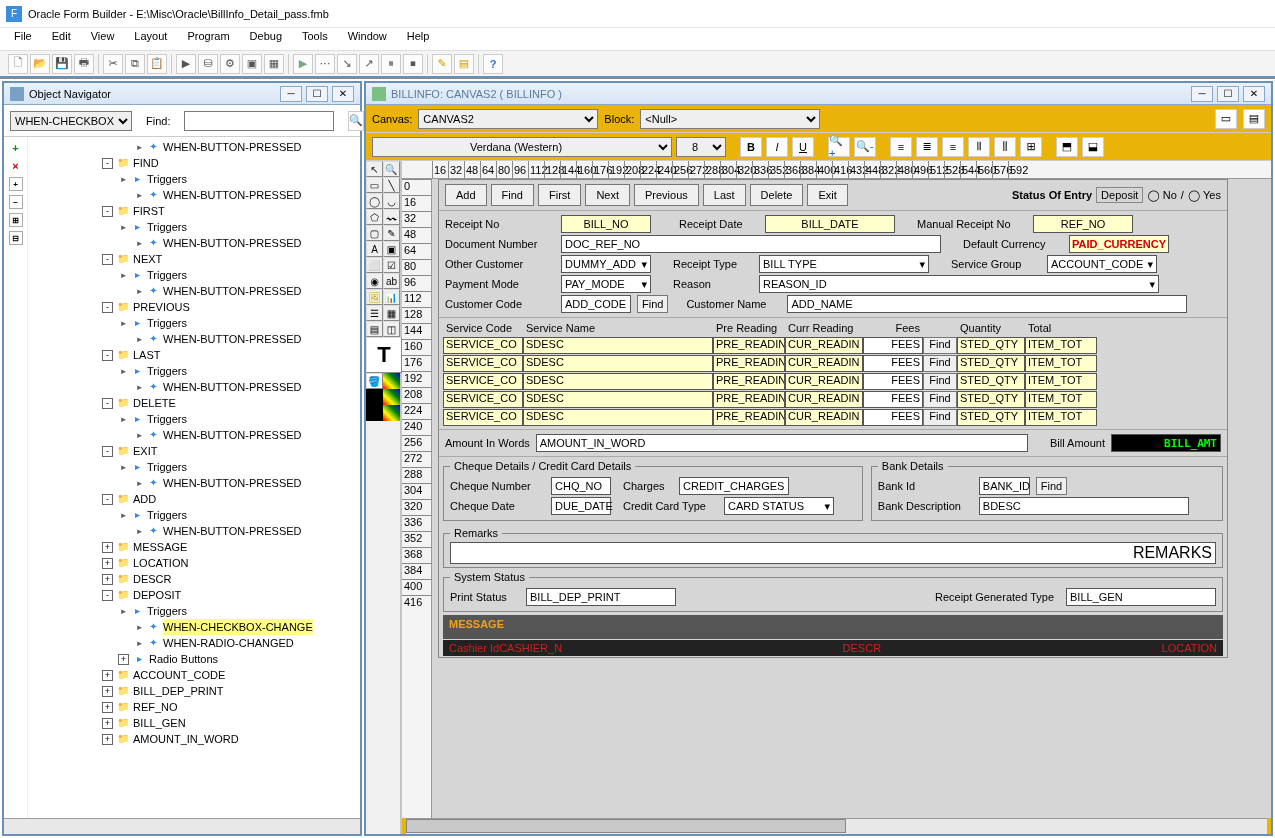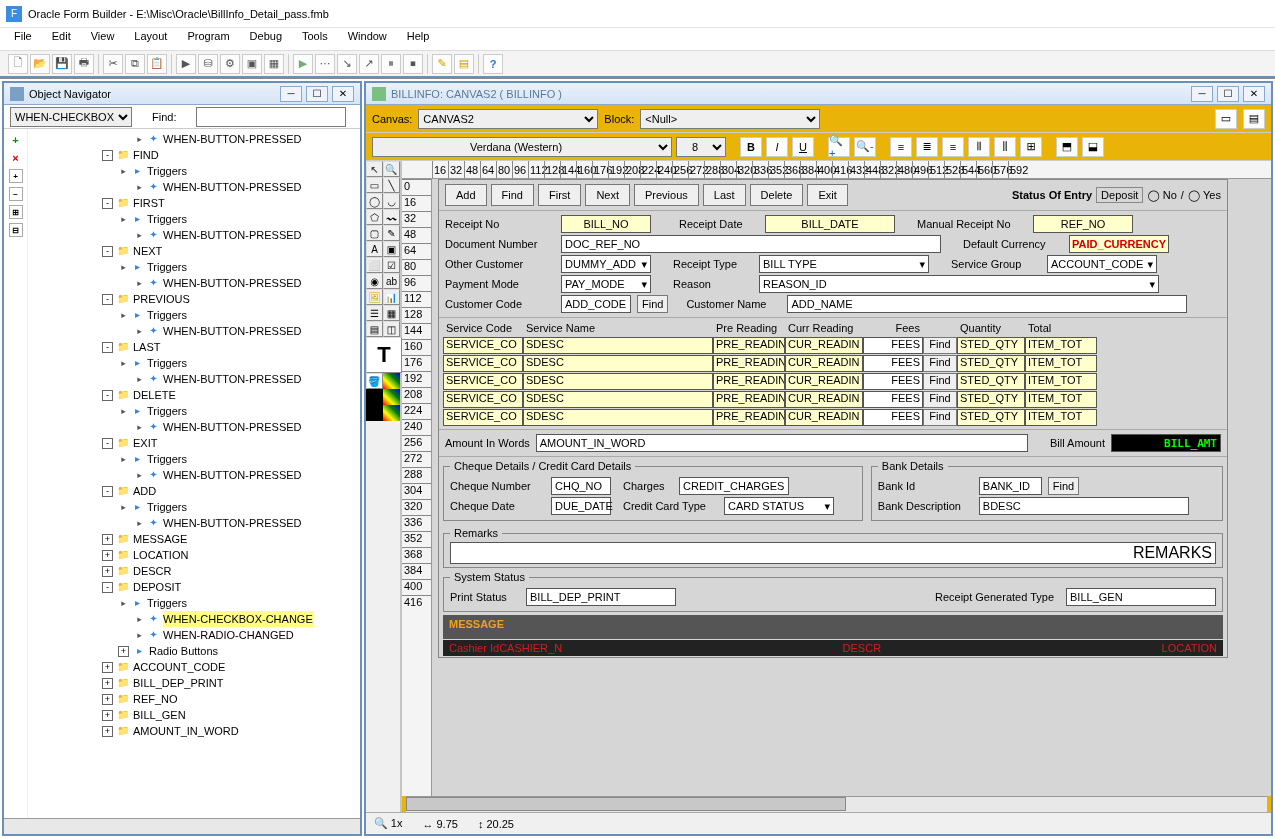--- a/index.html
+++ b/index.html
@@ -16,21 +16,21 @@
 .tb-btn { width:20px; height:20px; border:1px solid #ccc; background:#fcfcfc; display:flex; align-items:center; justify-content:center; font-size:11px; color:#555; cursor:default;}
 
 .main { display:flex; height: calc(838px - 28px - 22px - 28px); border-top:1px solid #888; }
 
 .nav-pane { width:360px; border:2px solid #6b90b5; margin:2px 1px 2px 2px; background:#fff; display:flex; flex-direction:column; }
 .pane-title { height:22px; background:linear-gradient(#eaf2fb,#d6e4f5); border-bottom:1px solid #8aa8c7; display:flex; align-items:center; padding:0 6px; }
 .pane-title .pt-icon{ width:14px;height:14px;background:#7aa0c6;margin-right:5px;}
 .pane-title-right{margin-left:auto;display:flex;gap:4px;}
 .win-btn{width:22px;height:16px;border:1px solid #8aa8c7;background:#f0f4fa;display:flex;align-items:center;justify-content:center;font-size:10px;}
 
-.nav-toolbar{height:24px;border-bottom:1px solid #ccc;display:flex;align-items:center;padding:0 6px;gap:20px;}
+.nav-toolbar{height:32px;border-bottom:1px solid #ccc;display:flex;align-items:center;padding:0 6px;gap:14px;}
 .nav-toolbar select{flex:0 0 120px;height:20px;border:1px solid #7a7a7a;}
 .nav-toolbar input{flex:1;height:20px;border:1px solid #7a7a7a;padding:0 3px;}
 
 .nav-body{flex:1;display:flex;overflow:hidden;}
 .nav-left-icons{width:24px;display:flex;flex-direction:column;align-items:center;gap:4px;padding-top:4px;border-right:1px solid #eee;}
 .nli{width:14px;height:14px;font-weight:bold;display:flex;align-items:center;justify-content:center;}
 .tree{flex:1;overflow:auto;padding:2px 0 2px 2px;line-height:16px;}
 .tree-row{display:flex;align-items:center;white-space:nowrap;padding:0 2px;}
 .tri{width:11px;height:11px;margin-right:2px;display:inline-flex;align-items:center;justify-content:center;font-size:9px;color:#555;}
 .box{width:11px;height:11px;border:1px solid #666;margin-right:4px;display:inline-flex;align-items:center;justify-content:center;font-size:9px;background:#fff;}
@@ -796,21 +796,21 @@
                     <span style="min-width:95px;margin-left:6px">Credit Card Type</span>
                     <span class="fselect" style="width:110px">
                         <span>CARD STATUS</span>
                       </span>
                   </div>
                 </fieldset>
                 <fieldset style="flex:1">
                   <legend>Bank Details</legend>
                   <div class="frow">
                     <span style="min-width:95px">Bank Id</span>
-                    <span class="ffield white" style="width:63px">BANK_ID</span>
+                    <span class="ffield white" style="width:51px">BANK_ID</span>
                     <button class="fbtn" style="padding:0 4px;height:18px">Find</button>
                   </div>
                   <div class="frow">
                     <span style="min-width:95px">Bank Description</span>
                     <span class="ffield white" style="width:210px">BDESC</span>
                   </div>
                 </fieldset>
               </div>
 
               <fieldset>
@@ -837,19 +837,14 @@
               </div>
             </div>
           </div>
         </div>
         <div class="h-scroll">
             <div class="thumb"></div>
           </div>
       </div>
     </div>
 
-    <div class="bottom-status">
-      <span>🔍 <span>1x</span></span>
-      <span>↔ <span>9.75</span></span>
-      <span>↕ <span>20.25</span></span>
-    </div>
   </div>
 </div>
 
 </body></html>

